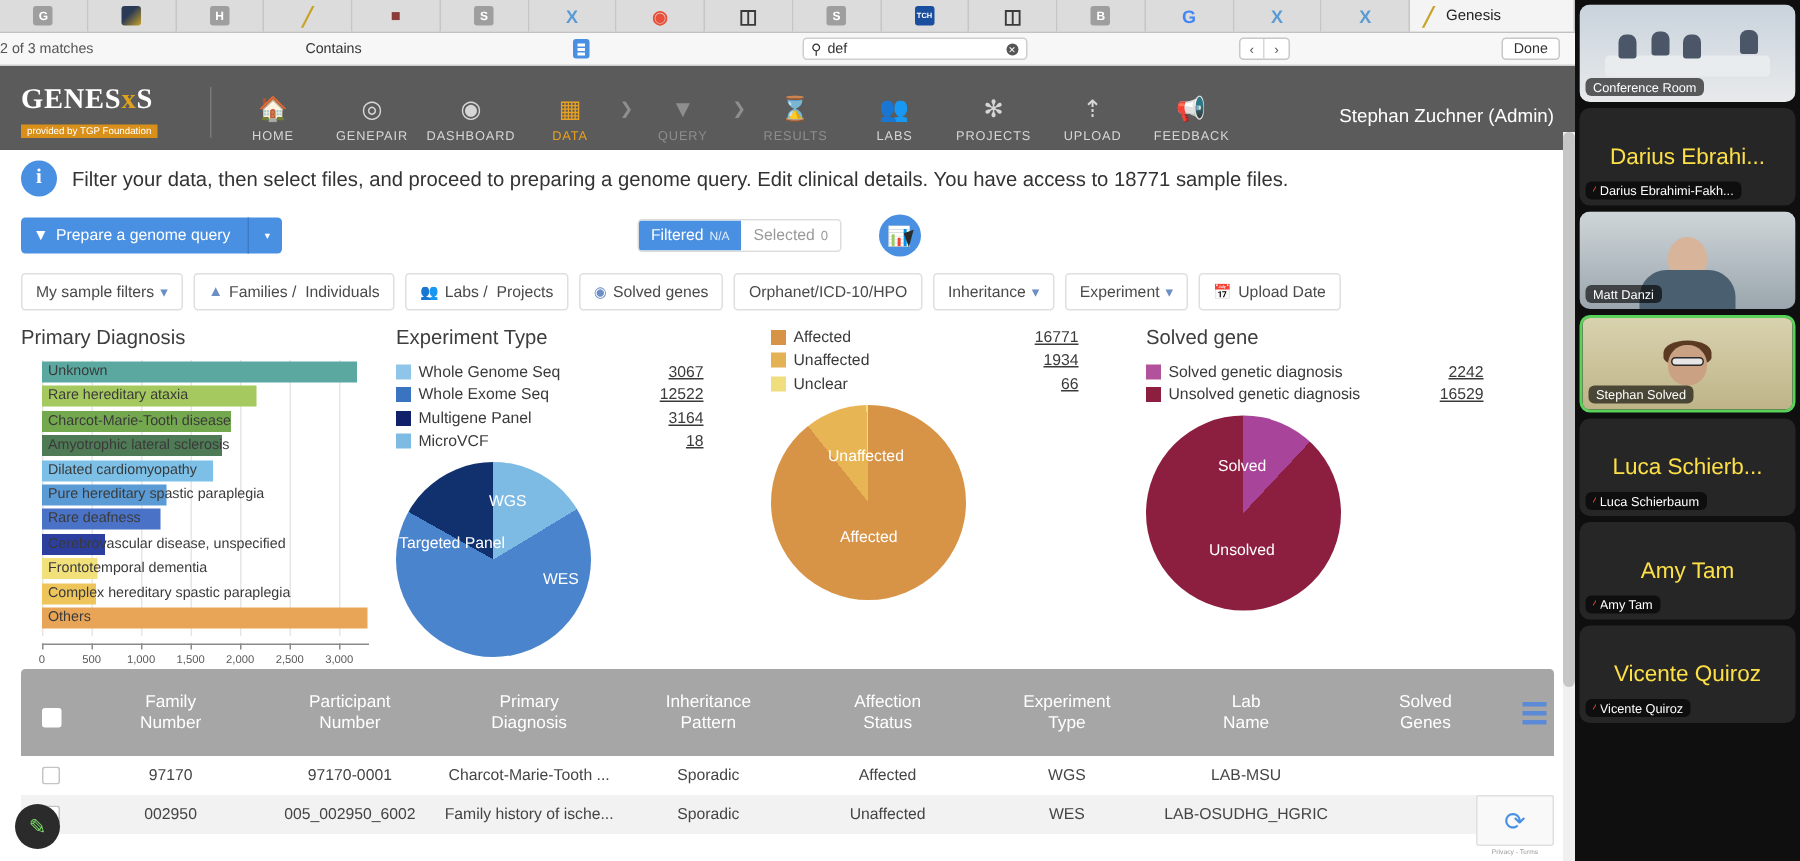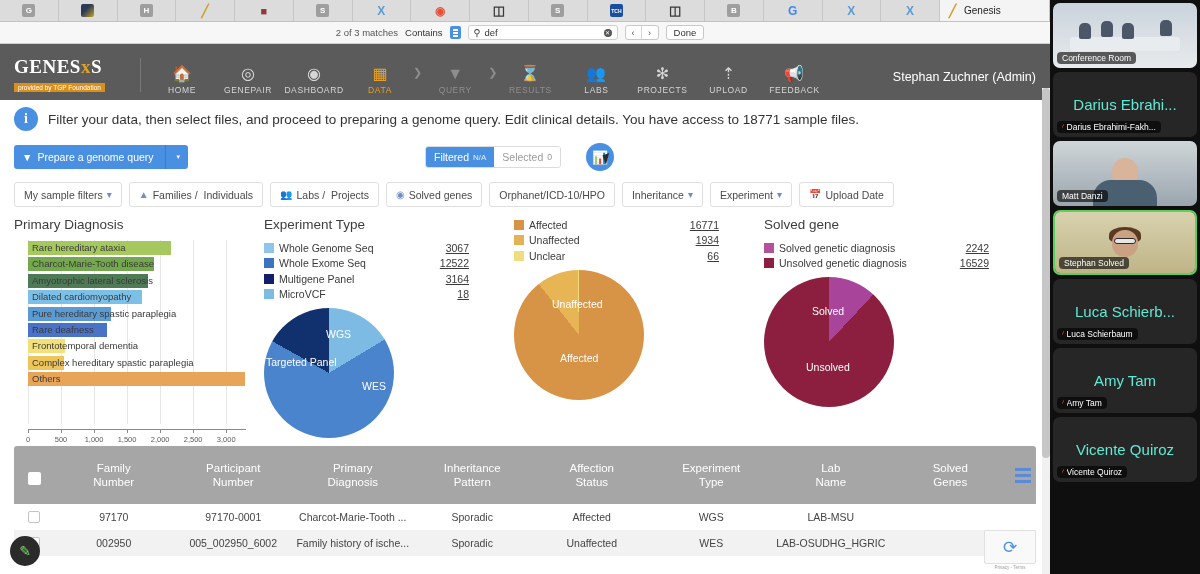--- a/index.html
+++ b/index.html
@@ -25,21 +25,21 @@
   .fav.s  { background:#9e9e9e; }
   .fav.x  { background:transparent; color:#5b9bd5; font-size:12px; font-weight:bold;}
   .fav.o  { background:transparent; color:#e8503a; font-size:12px; }
   .fav.d  { background:transparent; color:#3a3a3a; font-size:13px; }
   .fav.tch{ background:#1a4fa0; font-size:5px; }
   .fav.b  { background:#9e9e9e; }
   .fav.goog{ background:transparent; color:#4285f4; font-size:12px; font-weight:bold;}
   .fav.genesis{ background:transparent; color:#c9a227; font-size:12px;}
 
   .findbar { height:22px; background:#f7f7f7; border-bottom:1px solid #d0d0d0;
-             display:flex; align-items:center; justify-content:center; gap:7px; padding-right:10px; font-size:9.5px; color:#444; }
+             display:flex; align-items:center; justify-content:space-between; gap:7px; padding-right:10px; font-size:9.5px; color:#444; }
   .findbar .matches { color:#555; }
   .findbar .contains { color:#333; }
   .fb-toggle { width:11px; height:13px; background:#4a90e2; border-radius:2px; position:relative; }
   .fb-toggle::after{ content:""; position:absolute; left:3px; top:3px; width:5px; height:1.5px; background:#fff;
                      box-shadow:0 3px 0 #fff, 0 6px 0 #fff;}
   .fb-input { width:150px; height:15px; border:1px solid #cfcfcf; border-radius:3px; background:#fff;
               display:flex; align-items:center; gap:4px; padding:0 5px; font-size:9.5px; color:#333; }
   .fb-clear { margin-left:auto; width:8px; height:8px; border-radius:50%; background:#555; color:#fff;
               font-size:6px; display:flex; align-items:center; justify-content:center; }
   .fb-nav { display:flex; border:1px solid #c8c8c8; border-radius:3px; overflow:hidden; height:15px; background:#fff;}
@@ -138,21 +138,21 @@
              background:#2b2b2b; display:flex; align-items:center; justify-content:center; color:#7ddf6a; font-size:14px; }
   .recap { position:absolute; right:14px; bottom:4px; width:52px; }
   .recap .box { width:52px; height:34px; background:#f9f9f9; border:1px solid #e0e0e0; border-radius:2px;
                 display:flex; align-items:center; justify-content:center; color:#4a90e2; font-size:17px; }
   .recap .cap { font-size:4.5px; color:#9a9a9a; text-align:center; margin-top:1px; }
 
   
   .zoom { position:absolute; right:0; top:0; width:150px; height:574px; background:#0f0f0f; padding:3px; }
   .vtile { position:relative; height:65px; margin-bottom:4px; border-radius:7px; overflow:hidden; background:#262626; }
   .vtile.named { display:flex; align-items:center; justify-content:center; }
-  .vbig { color:#5eead4; font-size:15px; white-space:nowrap; overflow:hidden; text-overflow:ellipsis; padding:0 6px; }
+  .vbig { color:#fde047; font-size:15px; white-space:nowrap; overflow:hidden; text-overflow:ellipsis; padding:0 6px; }
   .namepill { position:absolute; left:4px; bottom:4px; background:rgba(0,0,0,.62); border-radius:4px;
               padding:1px 5px; color:#fff; font-size:8.5px; display:flex; align-items:center; gap:3px; max-width:138px; }
   .namepill span { overflow:hidden; text-overflow:ellipsis; white-space:nowrap; }
   .mute { color:#e8453c; font-size:9px; }
   .vtile.speaking { border:2px solid #5ad25a; }
   .thumb-conf { background:linear-gradient(#c9d3dc,#e8eaec); position:absolute; inset:0; }
   .thumb-conf .tbl2 { position:absolute; left:12%; top:52%; width:76%; height:22%; background:#e9ecef; border-radius:3px; }
   .thumb-conf .p { position:absolute; width:12px; height:16px; background:#4b5668; border-radius:5px 5px 2px 2px; }
   .thumb-man { position:absolute; inset:0; background:linear-gradient(#cfd6d9,#9aa5ad); }
   .thumb-man .head { position:absolute; left:50%; top:26%; width:26px; height:28px; margin-left:-13px;
@@ -371,20 +371,24 @@
                 <div class="gl" style="left: 0px;"></div>
                 <div class="gl" style="left: 33.0303px;"></div>
                 <div class="gl" style="left: 66.0606px;"></div>
                 <div class="gl" style="left: 99.0909px;"></div>
                 <div class="gl" style="left: 132.121px;"></div>
                 <div class="gl" style="left: 165.152px;"></div>
                 <div class="gl" style="left: 198.182px;"></div>
               </div>
             <div class="bars" id="bars">
                 <div class="brow">
+                  <div class="bar" style="width: 210.073px; background: rgb(90, 168, 160);"></div>
+                  <div class="blabel">Unknown</div>
+                </div>
+                <div class="brow">
                   <div class="bar" style="width: 142.691px; background: rgb(165, 201, 94);"></div>
                   <div class="blabel">Rare hereditary ataxia</div>
                 </div>
                 <div class="brow">
                   <div class="bar" style="width: 125.515px; background: rgb(116, 168, 79);"></div>
                   <div class="blabel">Charcot-Marie-Tooth disease</div>
                 </div>
                 <div class="brow">
                   <div class="bar" style="width: 119.57px; background: rgb(78, 122, 85);"></div>
                   <div class="blabel">Amyotrophic lateral sclerosis</div>
@@ -393,20 +397,24 @@
                   <div class="bar" style="width: 114.285px; background: rgb(124, 192, 232);"></div>
                   <div class="blabel">Dilated cardiomyopathy</div>
                 </div>
                 <div class="brow">
                   <div class="bar" style="width: 82.5758px; background: rgb(91, 155, 213);"></div>
                   <div class="blabel">Pure hereditary spastic paraplegia</div>
                 </div>
                 <div class="brow">
                   <div class="bar" style="width: 79.2727px; background: rgb(74, 115, 200);"></div>
                   <div class="blabel">Rare deafness</div>
+                </div>
+                <div class="brow">
+                  <div class="bar" style="width: 41.6182px; background: rgb(45, 63, 158);"></div>
+                  <div class="blabel">Cerebrovascular disease, unspecified</div>
                 </div>
                 <div class="brow">
                   <div class="bar" style="width: 36.9939px; background: rgb(242, 224, 122);"></div>
                   <div class="blabel">Frontotemporal dementia</div>
                 </div>
                 <div class="brow">
                   <div class="bar" style="width: 35.6727px; background: rgb(238, 197, 90);"></div>
                   <div class="blabel">Complex hereditary spastic paraplegia</div>
                 </div>
                 <div class="brow">

